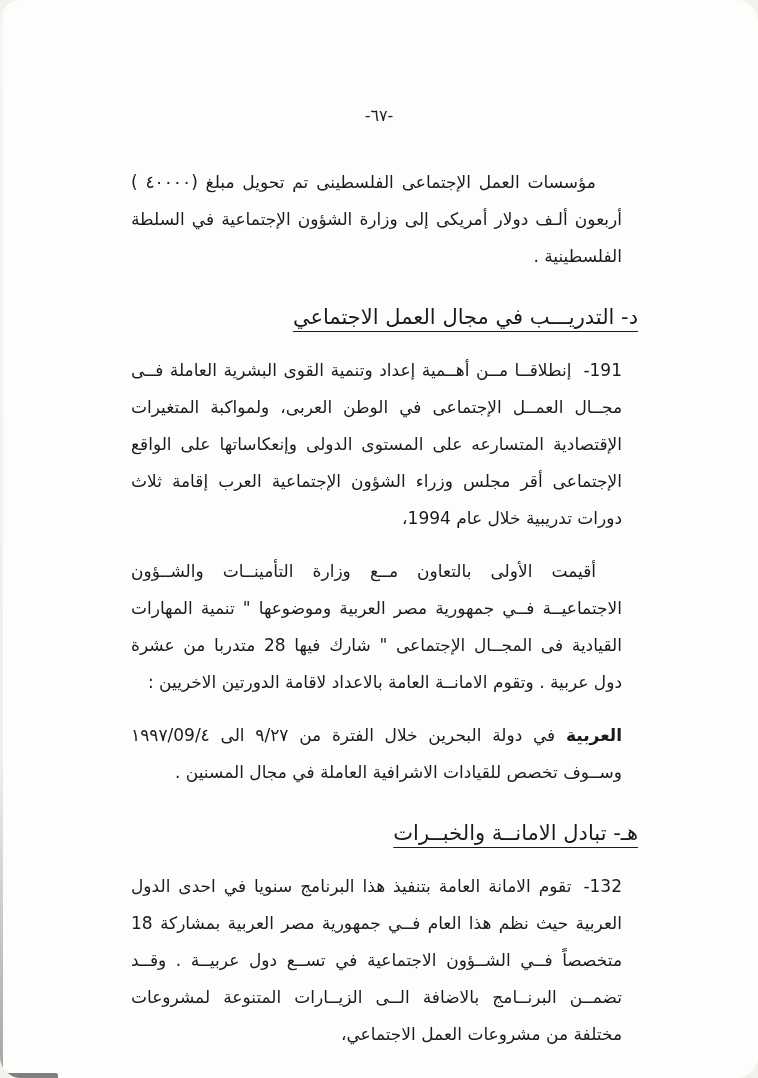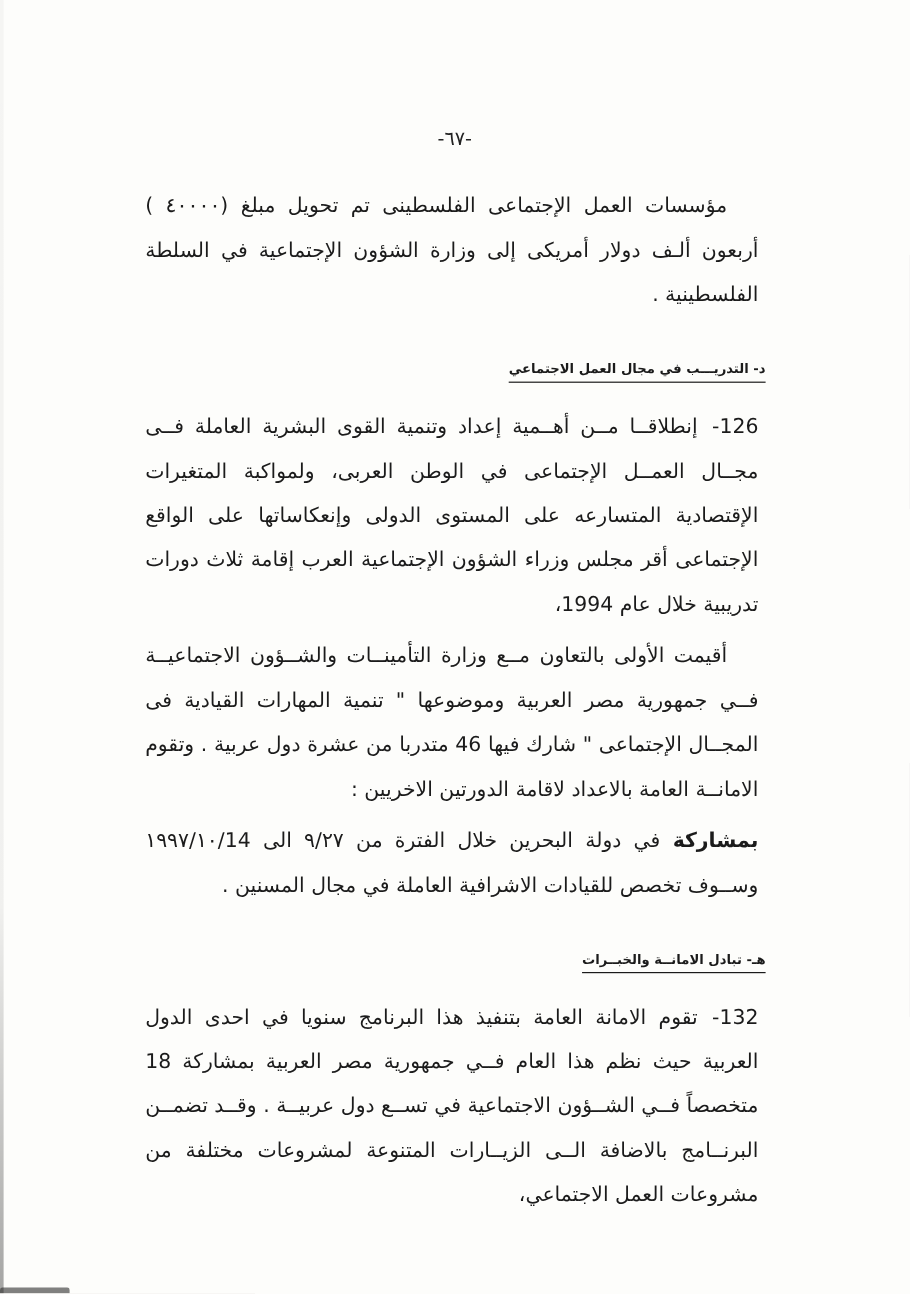--- a/index.html
+++ b/index.html
@@ -8,20 +8,21 @@
     width: 758px; height: 1078px;
     background: #f2f1ee;
   }
   .sheet {
     position: relative;
     width: 758px; height: 1078px;
     background: #fdfdfb;
     overflow: hidden;
     font-family: "DejaVu Sans", sans-serif;
     color: #1b1b1b;
+    border-radius: 21px;
   }
   .page-number {
     position: absolute;
     top: 106px; left: 0; right: 0;
     text-align: center;
     font-size: 16px;
     letter-spacing: 2px;
     color: #222;
   }
   .body-text {
@@ -29,25 +30,25 @@
     top: 148px;
     right: 120px;
     width: 523px;
     direction: rtl;
     unicode-bidi: embed;
     text-align: justify;
     font-size: 17px;
     line-height: 37px;
     color: #1b1b1b;
   }
-  .para { margin: 6px; }
+  .para { margin: 16px; }
   .para.indent { text-indent: 26px; }
   .heading {
-    font-size: 11px;
-    font-weight: bold;
+    font-size: 21px;
+    font-weight: normal;
     margin: 24px 0 12px 0;
     text-decoration: underline;
     text-decoration-thickness: 1px;
     text-underline-offset: 7px;
   }
   .item-num { padding-left: 12px; white-space: nowrap; }
   .lead { font-weight: bold; }
   
   .artifact-left-edge {
     position: absolute; left: 0; top: 0;
@@ -69,25 +70,25 @@
 <div class="sheet">
 
   <div class="page-number">-٦٧-</div>
 
   <div class="body-text">
 
     <p class="para indent">مؤسسات العمل الإجتماعى الفلسطينى تم تحويل مبلغ (٤٠٠٠٠ ) أربعون ألـف دولار أمريكى إلى وزارة الشؤون الإجتماعية في السلطة الفلسطينية .</p>
 
     <h3 class="heading">د- التدريـــب  في مجال العمل الاجتماعي</h3>
 
-    <p class="para"><span class="item-num">126-</span><span>إنطلاقــا مــن أهــمية إعداد وتنمية القوى البشرية العاملة فــى مجــال العمــل الإجتماعى في الوطن العربى، ولمواكبة المتغيرات الإقتصادية المتسارعه على المستوى الدولى وإنعكاساتها على الواقع الإجتماعى أقر مجلس وزراء الشؤون الإجتماعية العرب إقامة ثلاث دورات تدريبية خلال عام 1994،</span></p>
+    <p class="para"><span class="item-num">191-</span><span>إنطلاقــا مــن أهــمية إعداد وتنمية القوى البشرية العاملة فــى مجــال العمــل الإجتماعى في الوطن العربى، ولمواكبة المتغيرات الإقتصادية المتسارعه على المستوى الدولى وإنعكاساتها على الواقع الإجتماعى أقر مجلس وزراء الشؤون الإجتماعية العرب إقامة ثلاث دورات تدريبية خلال عام 1994،</span></p>
 
-    <p class="para indent">أقيمت الأولى بالتعاون مــع وزارة التأمينــات والشــؤون الاجتماعيــة فــي جمهورية مصر العربية وموضوعها " تنمية المهارات القيادية فى المجــال الإجتماعى " شارك  فيها 46 متدربا من عشرة دول عربية . وتقوم الامانــة العامة بالاعداد لاقامة الدورتين الاخريين :</p>
+    <p class="para indent">أقيمت الأولى بالتعاون مــع وزارة التأمينــات والشــؤون الاجتماعيــة فــي جمهورية مصر العربية وموضوعها " تنمية المهارات القيادية فى المجــال الإجتماعى " شارك  فيها 28 متدربا من عشرة دول عربية . وتقوم الامانــة العامة بالاعداد لاقامة الدورتين الاخريين :</p>
 
-    <p class="para"><strong class="lead">بمشاركة</strong><span> في دولة البحرين خلال الفترة من ٩/٢٧  الى  ١٩٩٧/١٠/14 وســوف تخصص للقيادات الاشرافية العاملة في مجال المسنين .</span></p>
+    <p class="para"><strong class="lead">العربية</strong><span> في دولة البحرين خلال الفترة من ٩/٢٧  الى  ١٩٩٧/09/٤ وســوف تخصص للقيادات الاشرافية العاملة في مجال المسنين .</span></p>
 
 
     <h3 class="heading">هـ- تبادل الامانــة والخبــرات</h3>
 
     <p class="para"><span class="item-num">132-</span><span>تقوم الامانة العامة بتنفيذ هذا البرنامج سنويا في احدى الدول العربية حيث نظم هذا العام فــي جمهورية مصر العربية بمشاركة 18 متخصصاً فــي الشــؤون الاجتماعية في تســع دول عربيــة . وقــد تضمــن البرنــامج بالاضافة الــى الزيــارات المتنوعة لمشروعات مختلفة من مشروعات العمل الاجتماعي،</span></p>
 
   </div>
 
   <div class="artifact-left-edge"></div>
   <div class="artifact-bottom-left"></div>

